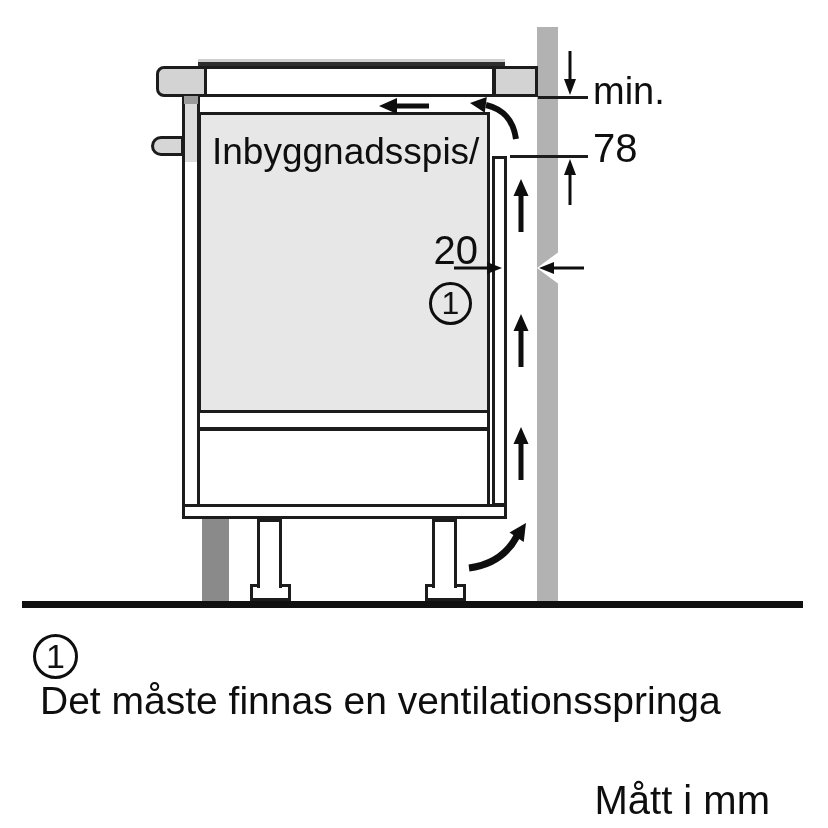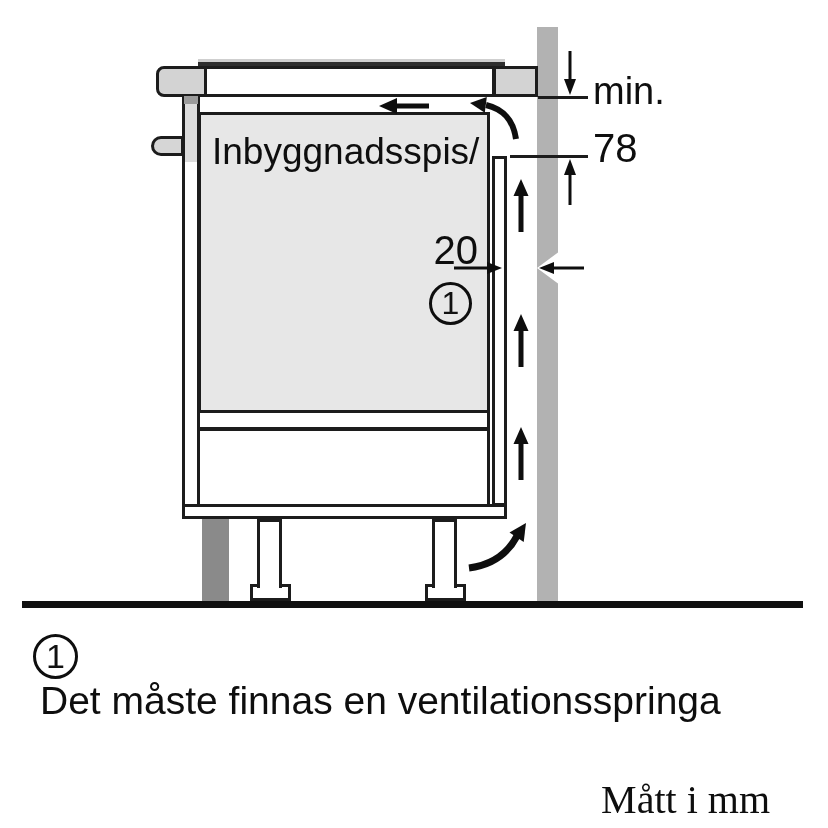--- a/index.html
+++ b/index.html
@@ -113,15 +113,15 @@
 
   <div id="callout-circle" class="circle-marker abs" style="left:429px;top:282px;width:43px;height:43px;">
     <span>1</span>
   </div>
 
   <div id="legend-circle" class="circle-marker abs" style="left:33px;top:634px;width:45px;height:45px;">
     <span>1</span>
   </div>
   <div id="legend-text" class="txt" style="left:24px;top:681px;margin-left:16px;">Det måste finnas en ventilationsspringa</div>
 
-  <div id="units-note" class="txt" style="left:558px;top:780px;font-family:Liberation Serif, serif;">Mått i mm</div>
+  <div id="units-note" class="txt" style="left:558px;top:780px;">Mått i mm</div>
 
 </div>
 
 </body></html>

